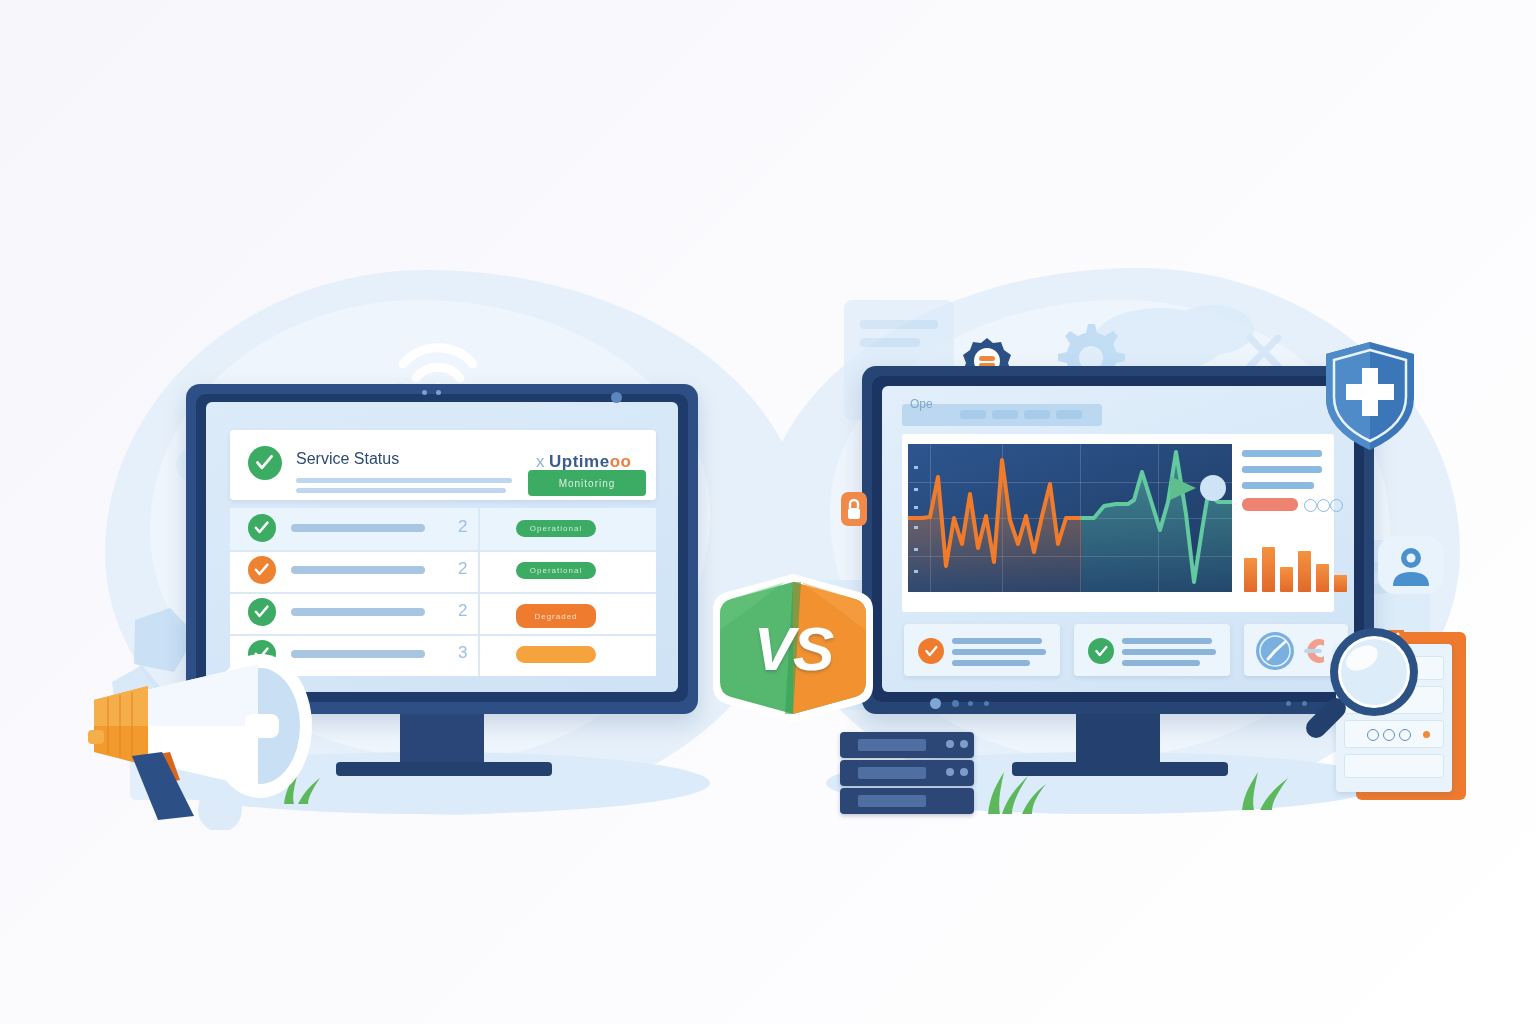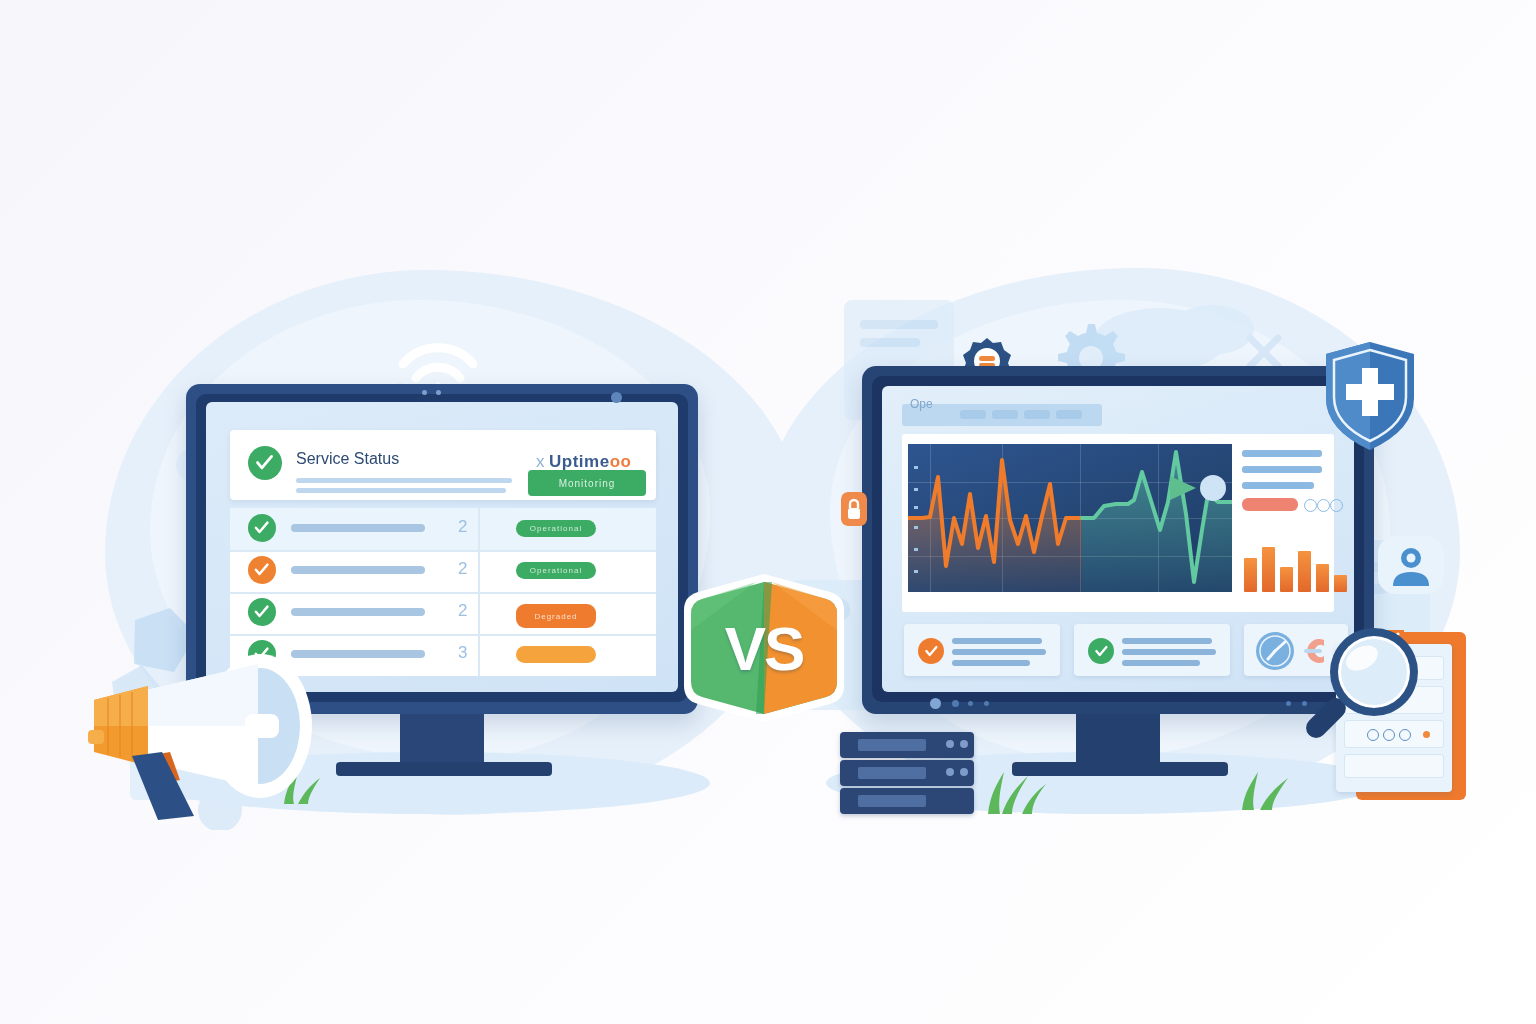--- a/index.html
+++ b/index.html
@@ -60,21 +60,21 @@
   .grid-v,.grid-h{position:absolute;background:rgba(255,255,255,.16);}
   .dash-panel{position:absolute;background:#ffffff;border-radius:3px;}
   .dash-pl{position:absolute;background:#8cb9e2;border-radius:3px;}
   .dash-chip{position:absolute;background:#ef8372;border-radius:6px;}
   .ring{position:absolute;border:1.5px solid #8cb9e2;border-radius:50%;}
   .bar{position:absolute;background:linear-gradient(180deg,#f59340 0%,#e2682a 100%);border-radius:1px;}
   .card{position:absolute;background:#edf5fc;border-radius:4px;box-shadow:0 2px 4px rgba(50,90,140,.12);}
   .card-l{position:absolute;background:#8cb4da;border-radius:3px;}
 
   
-  .vs-wrap{position:absolute;left:680px;top:570px;width:168px;height:156px;}
+  .vs-wrap{position:absolute;left:709px;top:570px;width:168px;height:156px;font-style:italic;}
   .vs-text{position:absolute;left:0;top:0;width:168px;height:156px;display:flex;align-items:center;justify-content:center;
     font-size:62px;font-weight:bold;color:#ffffff;letter-spacing:-2px;text-shadow:0 2px 3px rgba(30,60,100,.28);}
 
   
   .megaphone{position:absolute;left:62px;top:630px;width:270px;height:190px;}
   .shield{position:absolute;left:1322px;top:340px;width:96px;height:112px;}
   .magnifier{position:absolute;left:1296px;top:616px;width:136px;height:136px;}
 
   
   .srv{position:absolute;background:#2c4775;border-radius:4px;box-shadow:0 2px 4px rgba(25,50,90,.25);}

